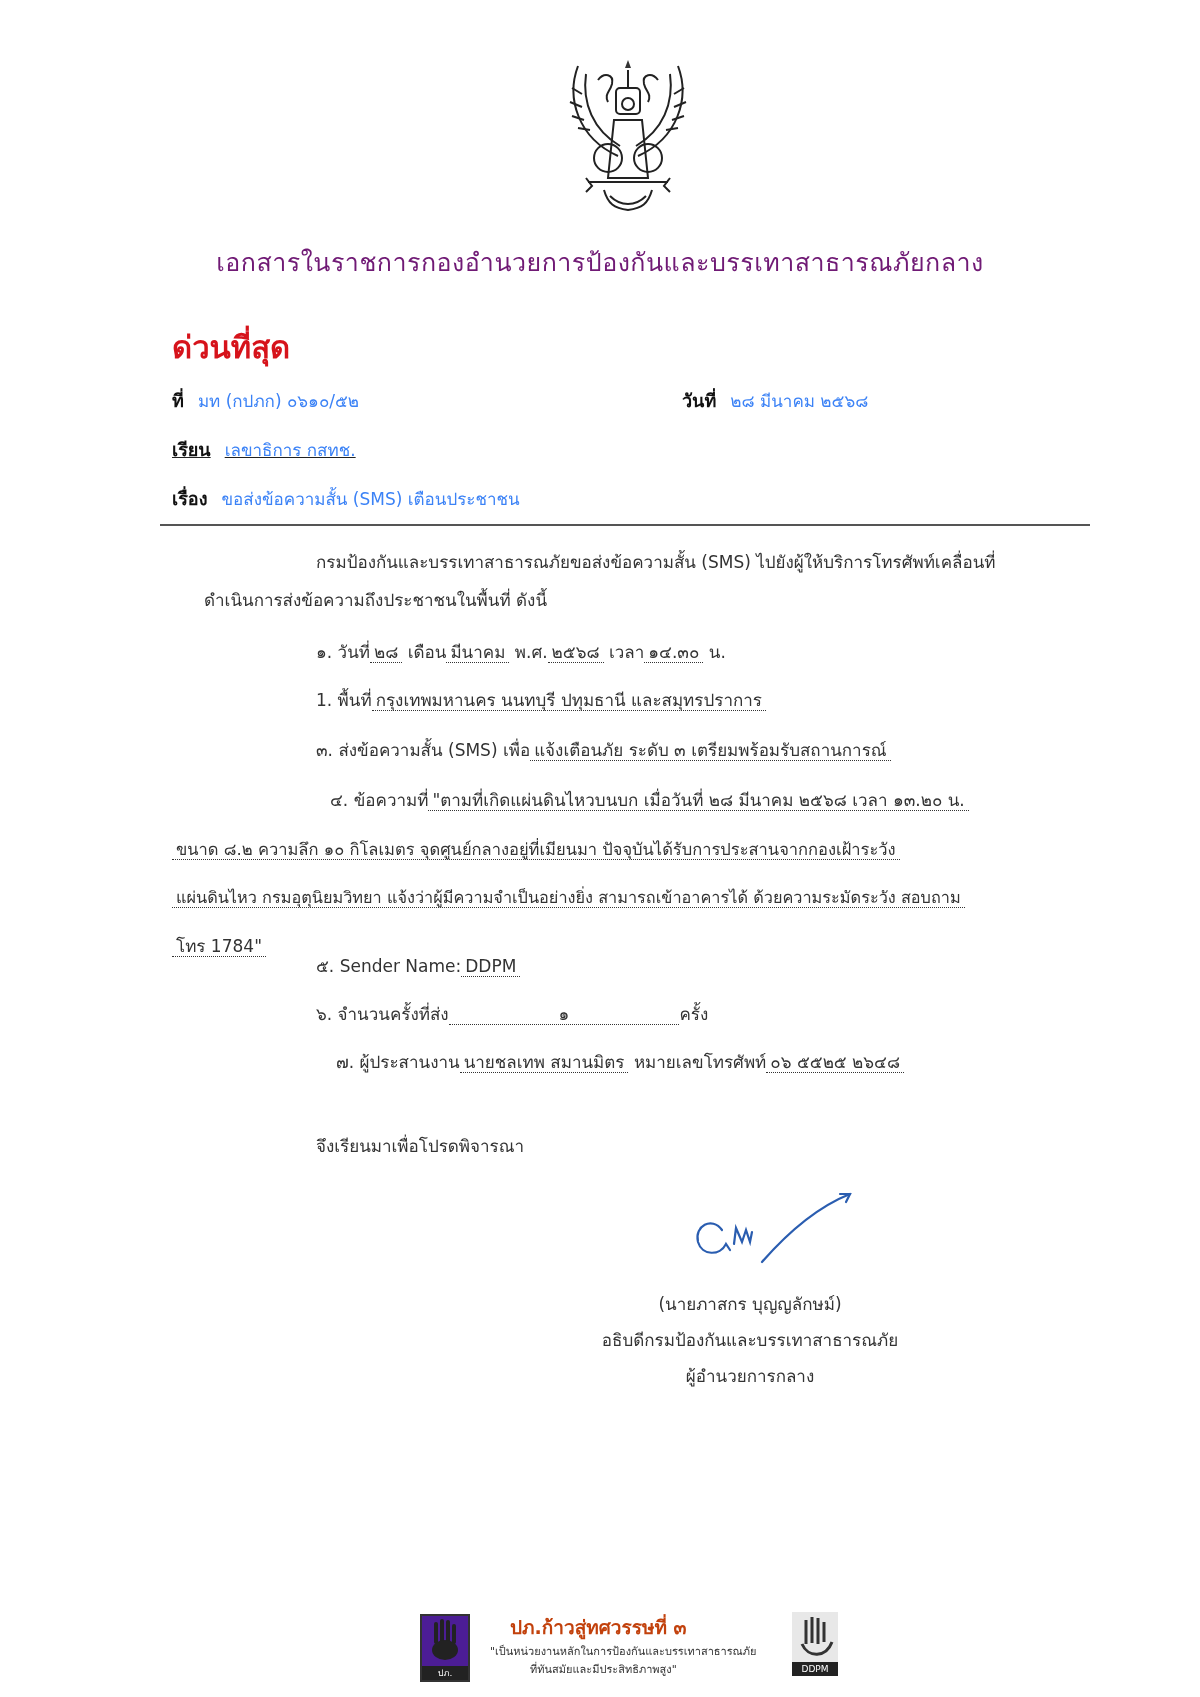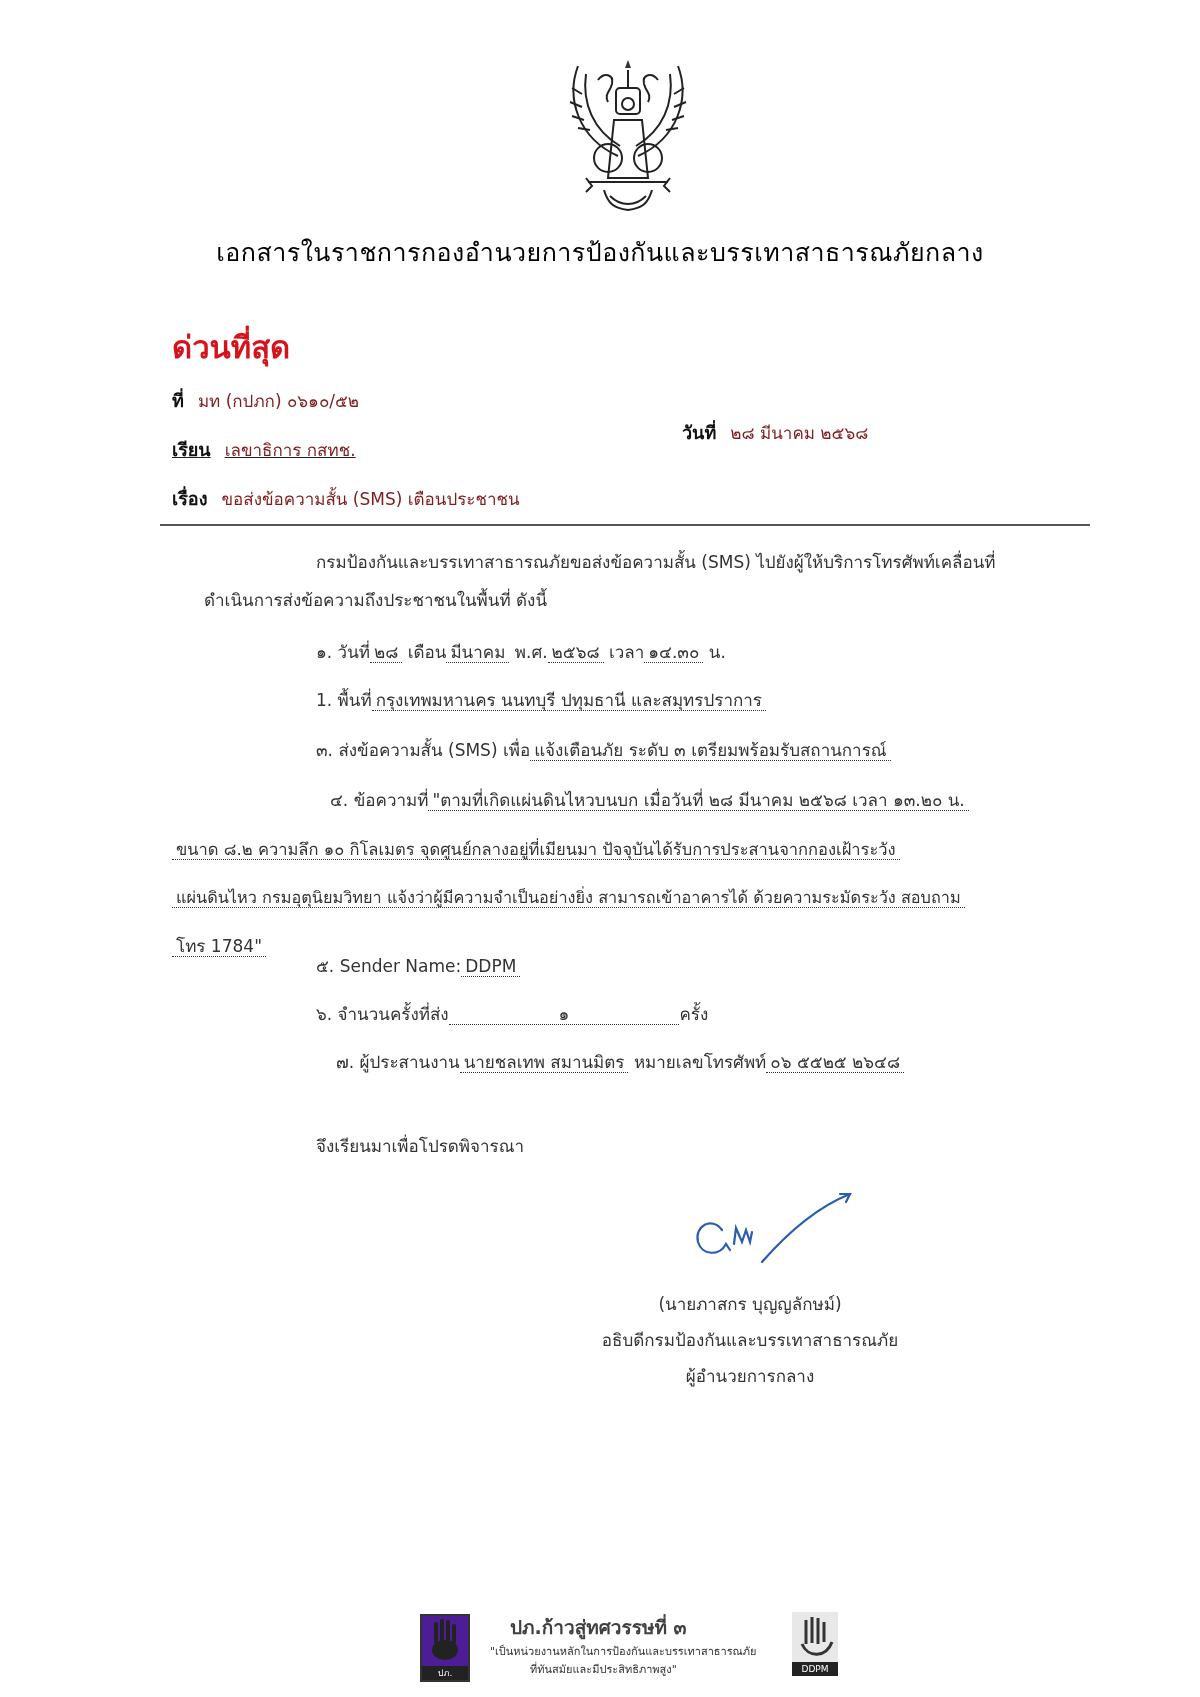--- a/index.html
+++ b/index.html
@@ -1,32 +1,32 @@
 <!DOCTYPE html>
 <html><head>
 <meta charset="utf-8">
 <style>
   html, body { margin:0; padding:0; background:#ffffff; }
   body { width:1200px; height:1697px; position:relative; overflow:hidden;
          font-family:"DejaVu Sans", "Liberation Sans", sans-serif; color:#222; }
   .abs { position:absolute; white-space:nowrap; }
   .emblem { left:548px; top:58px; width:160px; height:160px; }
-  .doc-title { left:0; width:1200px; top:232px; text-align:center; font-size:25px; color:#000000; letter-spacing:0.5px; }
+  .doc-title { left:0; width:1200px; top:242px; text-align:center; font-size:25px; color:#701a75; letter-spacing:0.5px; }
   .urgent { left:172px; top:322px; font-size:31px; font-weight:bold; color:#d6131b; }
   .lbl { font-weight:bold; font-size:18px; color:#111; }
-  .val { font-size:17px; color:#7f1d1d; margin-left:14px; }
+  .val { font-size:17px; color:#3b82f6; margin-left:14px; }
   .divider { left:160px; top:524px; width:930px; height:2px; background:#555; }
   .body-txt { font-size:17px; color:#333; }
   .dot { border-bottom:1px dotted #333; padding:0 4px;text-align:center; }
   .sig { left:690px; top:1190px; width:170px; height:80px; }
   .center-block { left:550px; width:400px; text-align:center; font-size:17px; color:#333; }
   .footer { left:420px; top:1612px; width:420px; height:80px; }
   .logo-box { position:absolute; width:46px; height:64px; border:2px solid #333; background:#4c1d95; }
   .logo-cap { position:absolute; bottom:0; left:0; right:0; height:14px; background:#222; color:#fff; font-size:9px; text-align:center; line-height:14px; }
-  .footer-title { position:absolute; left:90px; top:0; font-size:19px; font-weight:bold; color:#404040; }
+  .footer-title { position:absolute; left:90px; top:0; font-size:19px; font-weight:bold; color:#c2410c; }
   .footer-sub { position:absolute; left:70px; font-size:11px; color:#333; }
 </style>
 </head>
 <body>
 
 <div class="abs emblem">
   <svg width="160" height="160" viewBox="0 0 160 160">
     <g fill="none" stroke="#222" stroke-width="2">
       <path d="M30 8 C 18 40, 30 80, 70 98"></path>
       <path d="M130 8 C 142 40, 130 80, 90 98"></path>
@@ -53,21 +53,21 @@
   </svg>
 </div>
 
 <div class="abs doc-title">เอกสารในราชการกองอำนวยการป้องกันและบรรเทาสาธารณภัยกลาง</div>
 
 <div class="abs urgent">ด่วนที่สุด</div>
 
 <div class="abs" style="left:172px; top:386px;">
   <span class="lbl">ที่</span><span class="val">มท (กปภก) ๐๖๑๐/๕๒</span>
 </div>
-<div class="abs" style="left:682px; top:386px;margin-top:32px;">
+<div class="abs" style="left:682px; top:386px;">
   <span class="lbl">วันที่</span><span class="val">๒๘  มีนาคม  ๒๕๖๘</span>
 </div>
 <div class="abs" style="left:172px; top:435px;text-decoration:underline;">
   <span class="lbl">เรียน</span><span class="val">เลขาธิการ กสทช.</span>
 </div>
 <div class="abs" style="left:172px; top:484px;">
   <span class="lbl">เรื่อง</span><span class="val">ขอส่งข้อความสั้น (SMS) เตือนประชาชน</span>
 </div>
 
 <div class="abs divider"></div>

